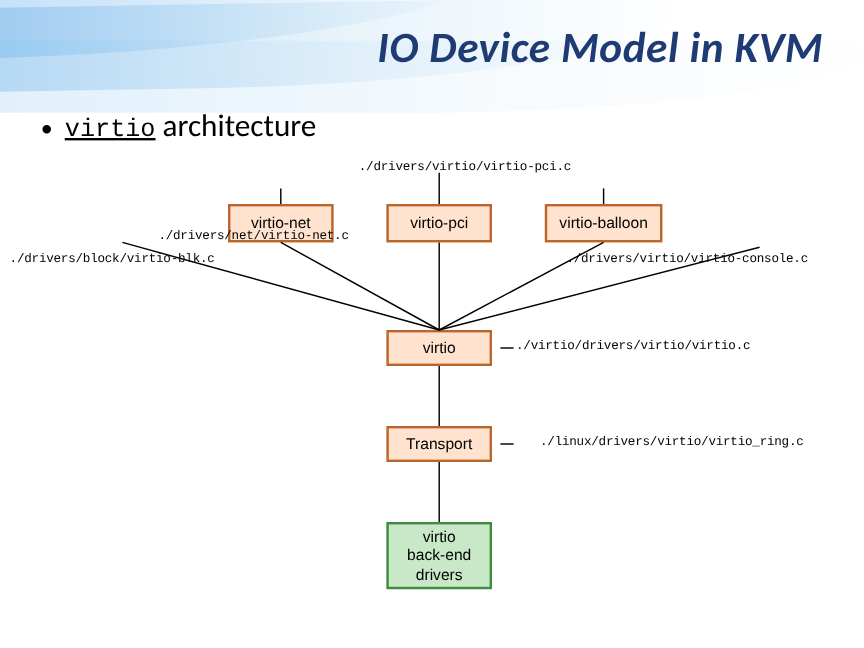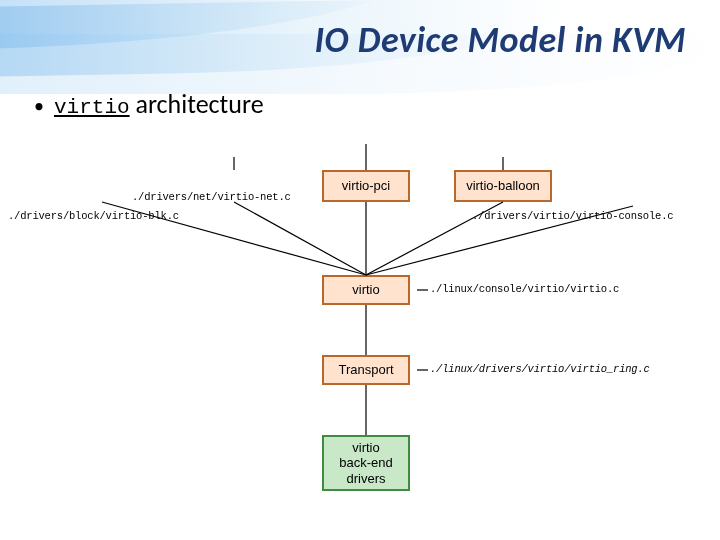--- a/index.html
+++ b/index.html
@@ -119,34 +119,36 @@
 
   <div class="bullet-row">
     <span class="bullet">•</span>
     <span>
       <span class="bullet-code">virtio</span><span class="bullet-rest"> architecture</span>
     </span>
   </div>
 
   <div class="diagram">
 
+    <div class="node" style="left:180px; top:40px; width:88px; height:32px;">virtio-net</div>
     <div class="node" style="left:312px; top:40px; width:88px; height:32px;text-align:center;">virtio-pci</div>
     <div class="node" style="left:444px; top:40px; width:98px; height:32px;">virtio-balloon</div>
 
     <div class="node" style="left:312px; top:145px; width:88px; height:30px;">virtio</div>
     <div class="node" style="left:312px; top:225px; width:88px; height:30px;">Transport</div>
     <div class="node green" style="left:312px; top:305px; width:88px; height:56px;">virtio
 back-end
 drivers</div>
 
     <div class="path-lbl" style="left:-2px; top:80px;">./drivers/block/virtio-blk.c</div>
     <div class="path-lbl" style="left:122px; top:17px;margin-top:44px;">./drivers/net/virtio-net.c</div>
+    <div class="path-lbl" style="left:289px; top:4px;">./drivers/virtio/virtio-pci.c</div>
     <div class="path-lbl" style="left:462px; top:80px;">./drivers/virtio/virtio-console.c</div>
-    <div class="path-lbl" style="left:420px; top:153px;">./linux/console/virtio/virtio.c</div>
-    <div class="path-lbl" style="left:420px; top:233px;font-style:italic;">./linux/drivers/virtio/virtio_ring.c</div>
+    <div class="path-lbl" style="left:420px; top:153px;">./virtio/drivers/virtio/virtio.c</div>
+    <div class="path-lbl" style="left:440px; top:233px;">./linux/drivers/virtio/virtio_ring.c</div>
 
     <svg class="edges">
 
       <line x1="92" y1="72" x2="356" y2="145"></line>
       <line x1="224" y1="72" x2="356" y2="145"></line>
       <line x1="356" y1="72" x2="356" y2="145"></line>
       <line x1="493" y1="72" x2="356" y2="145"></line>
       <line x1="623" y1="76" x2="356" y2="145"></line>
 
       <line x1="356" y1="175" x2="356" y2="225"></line>

